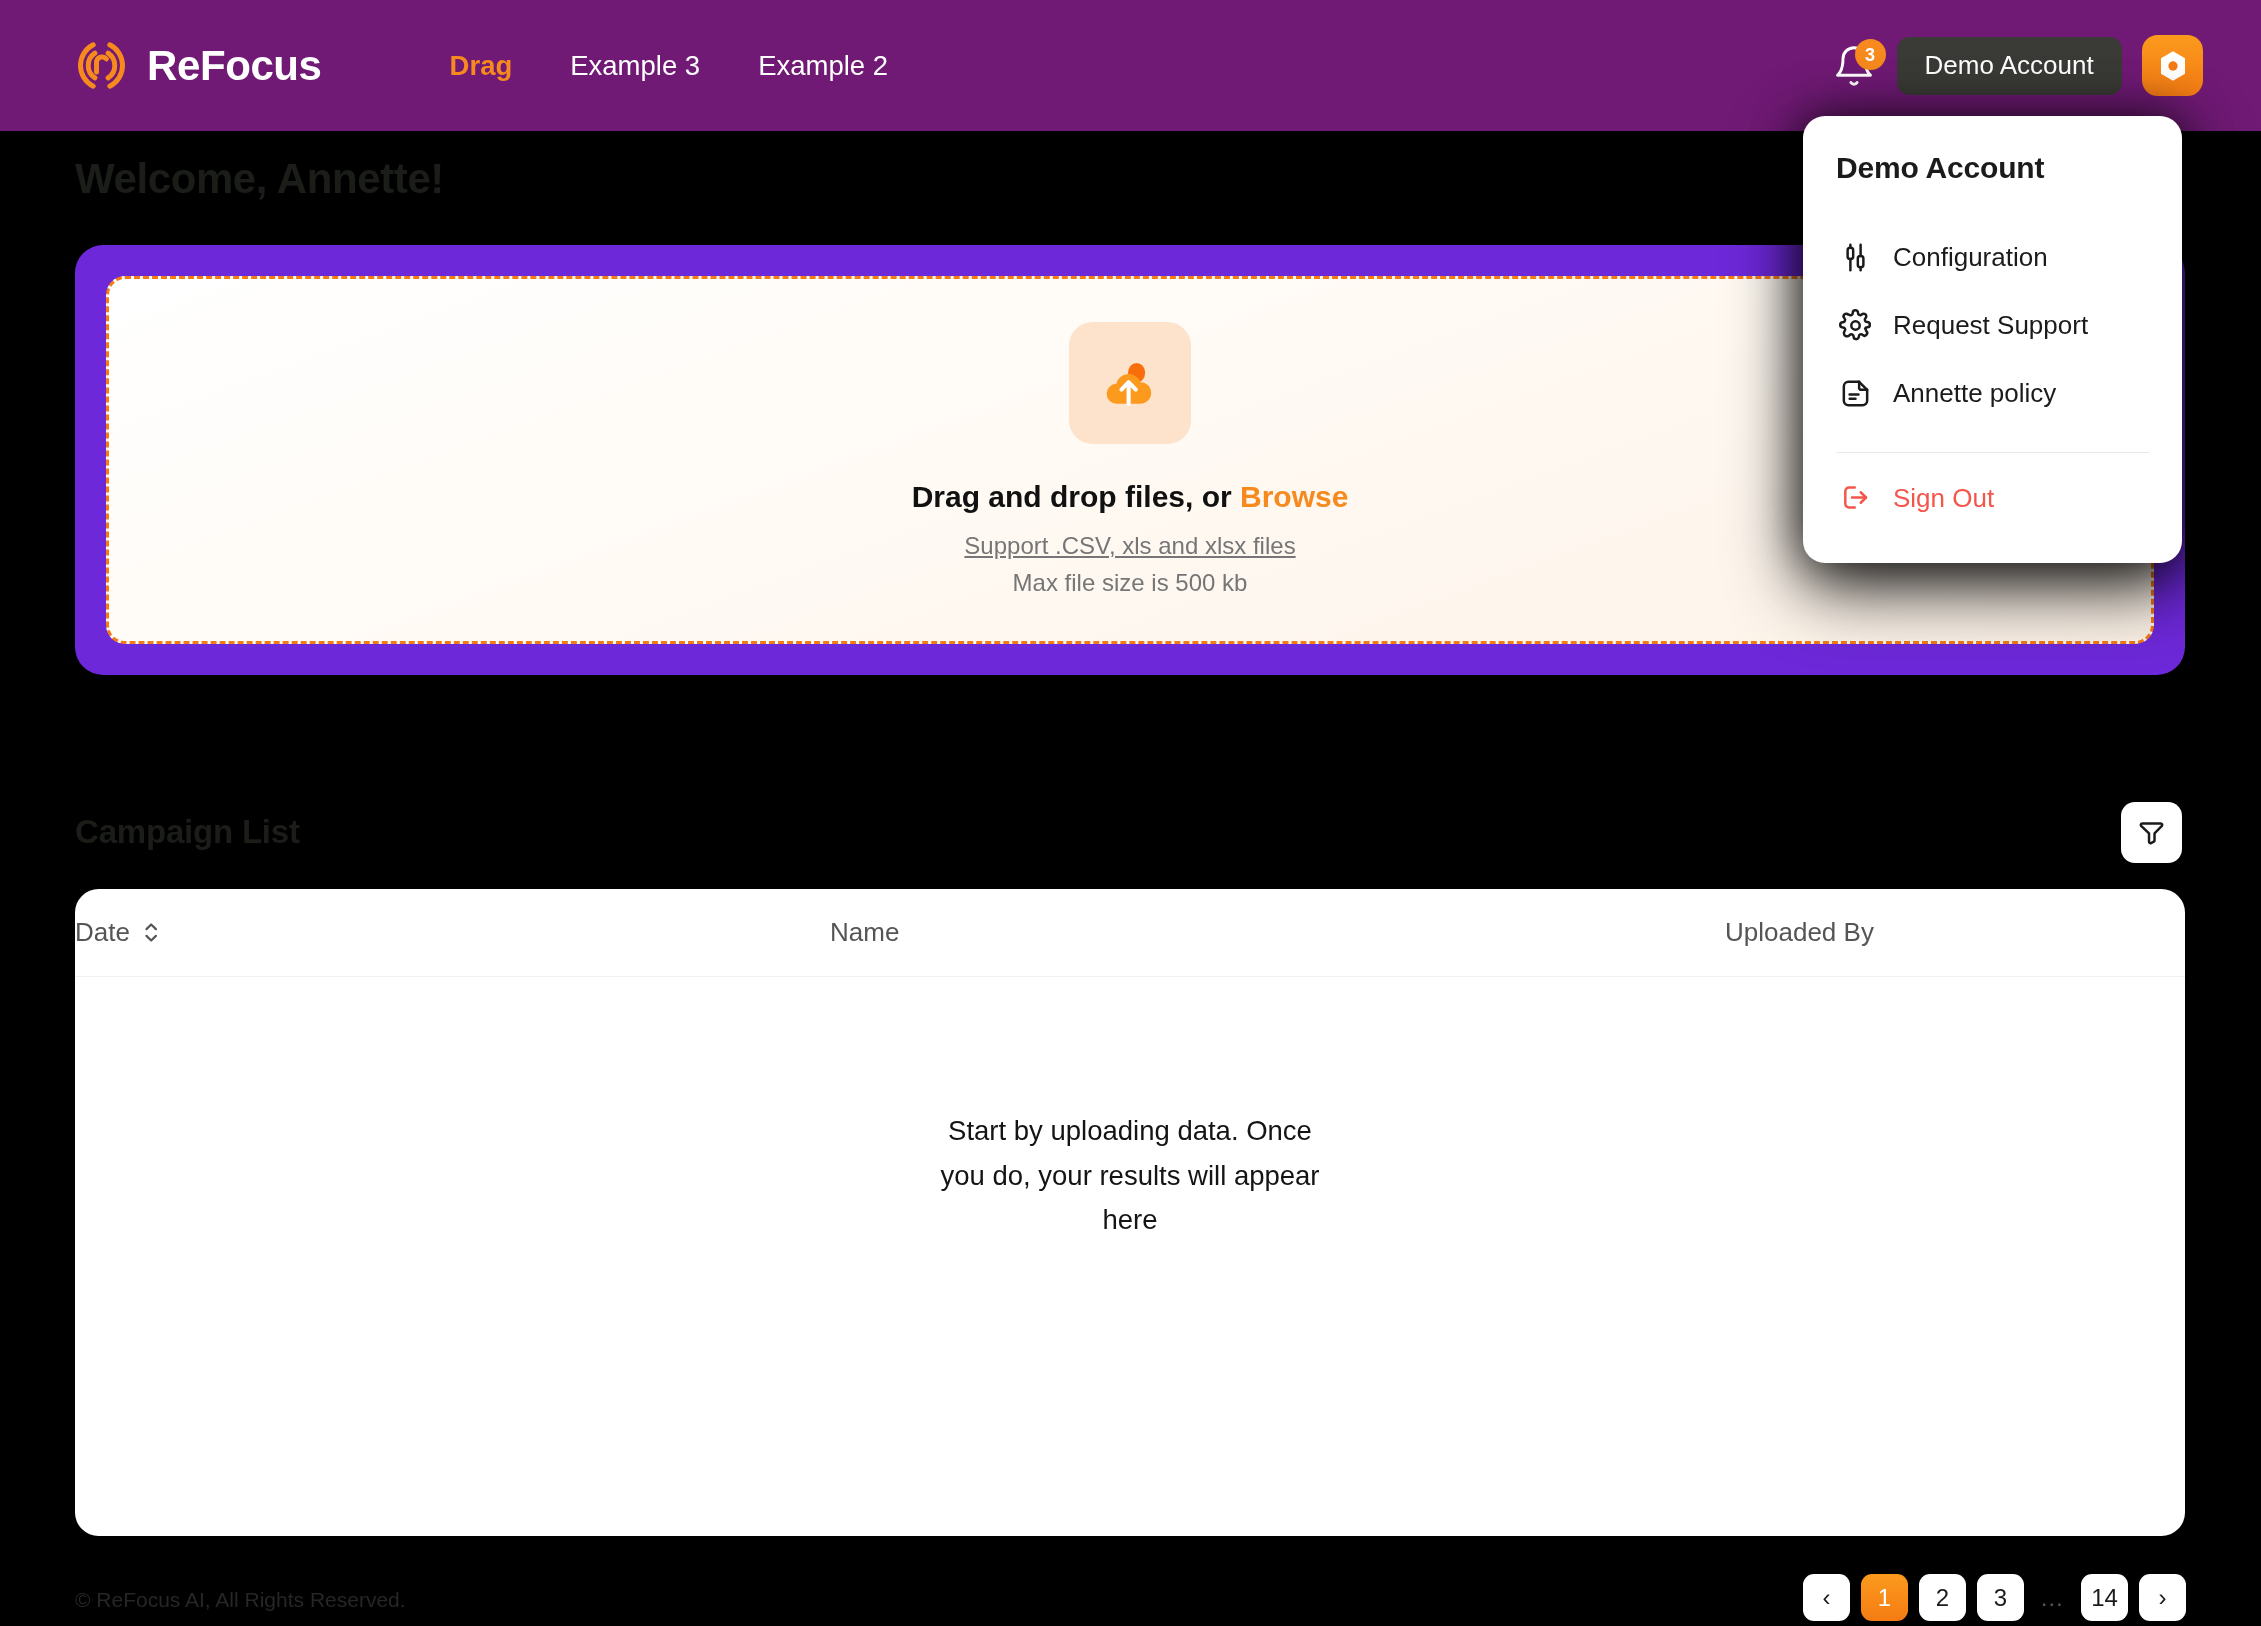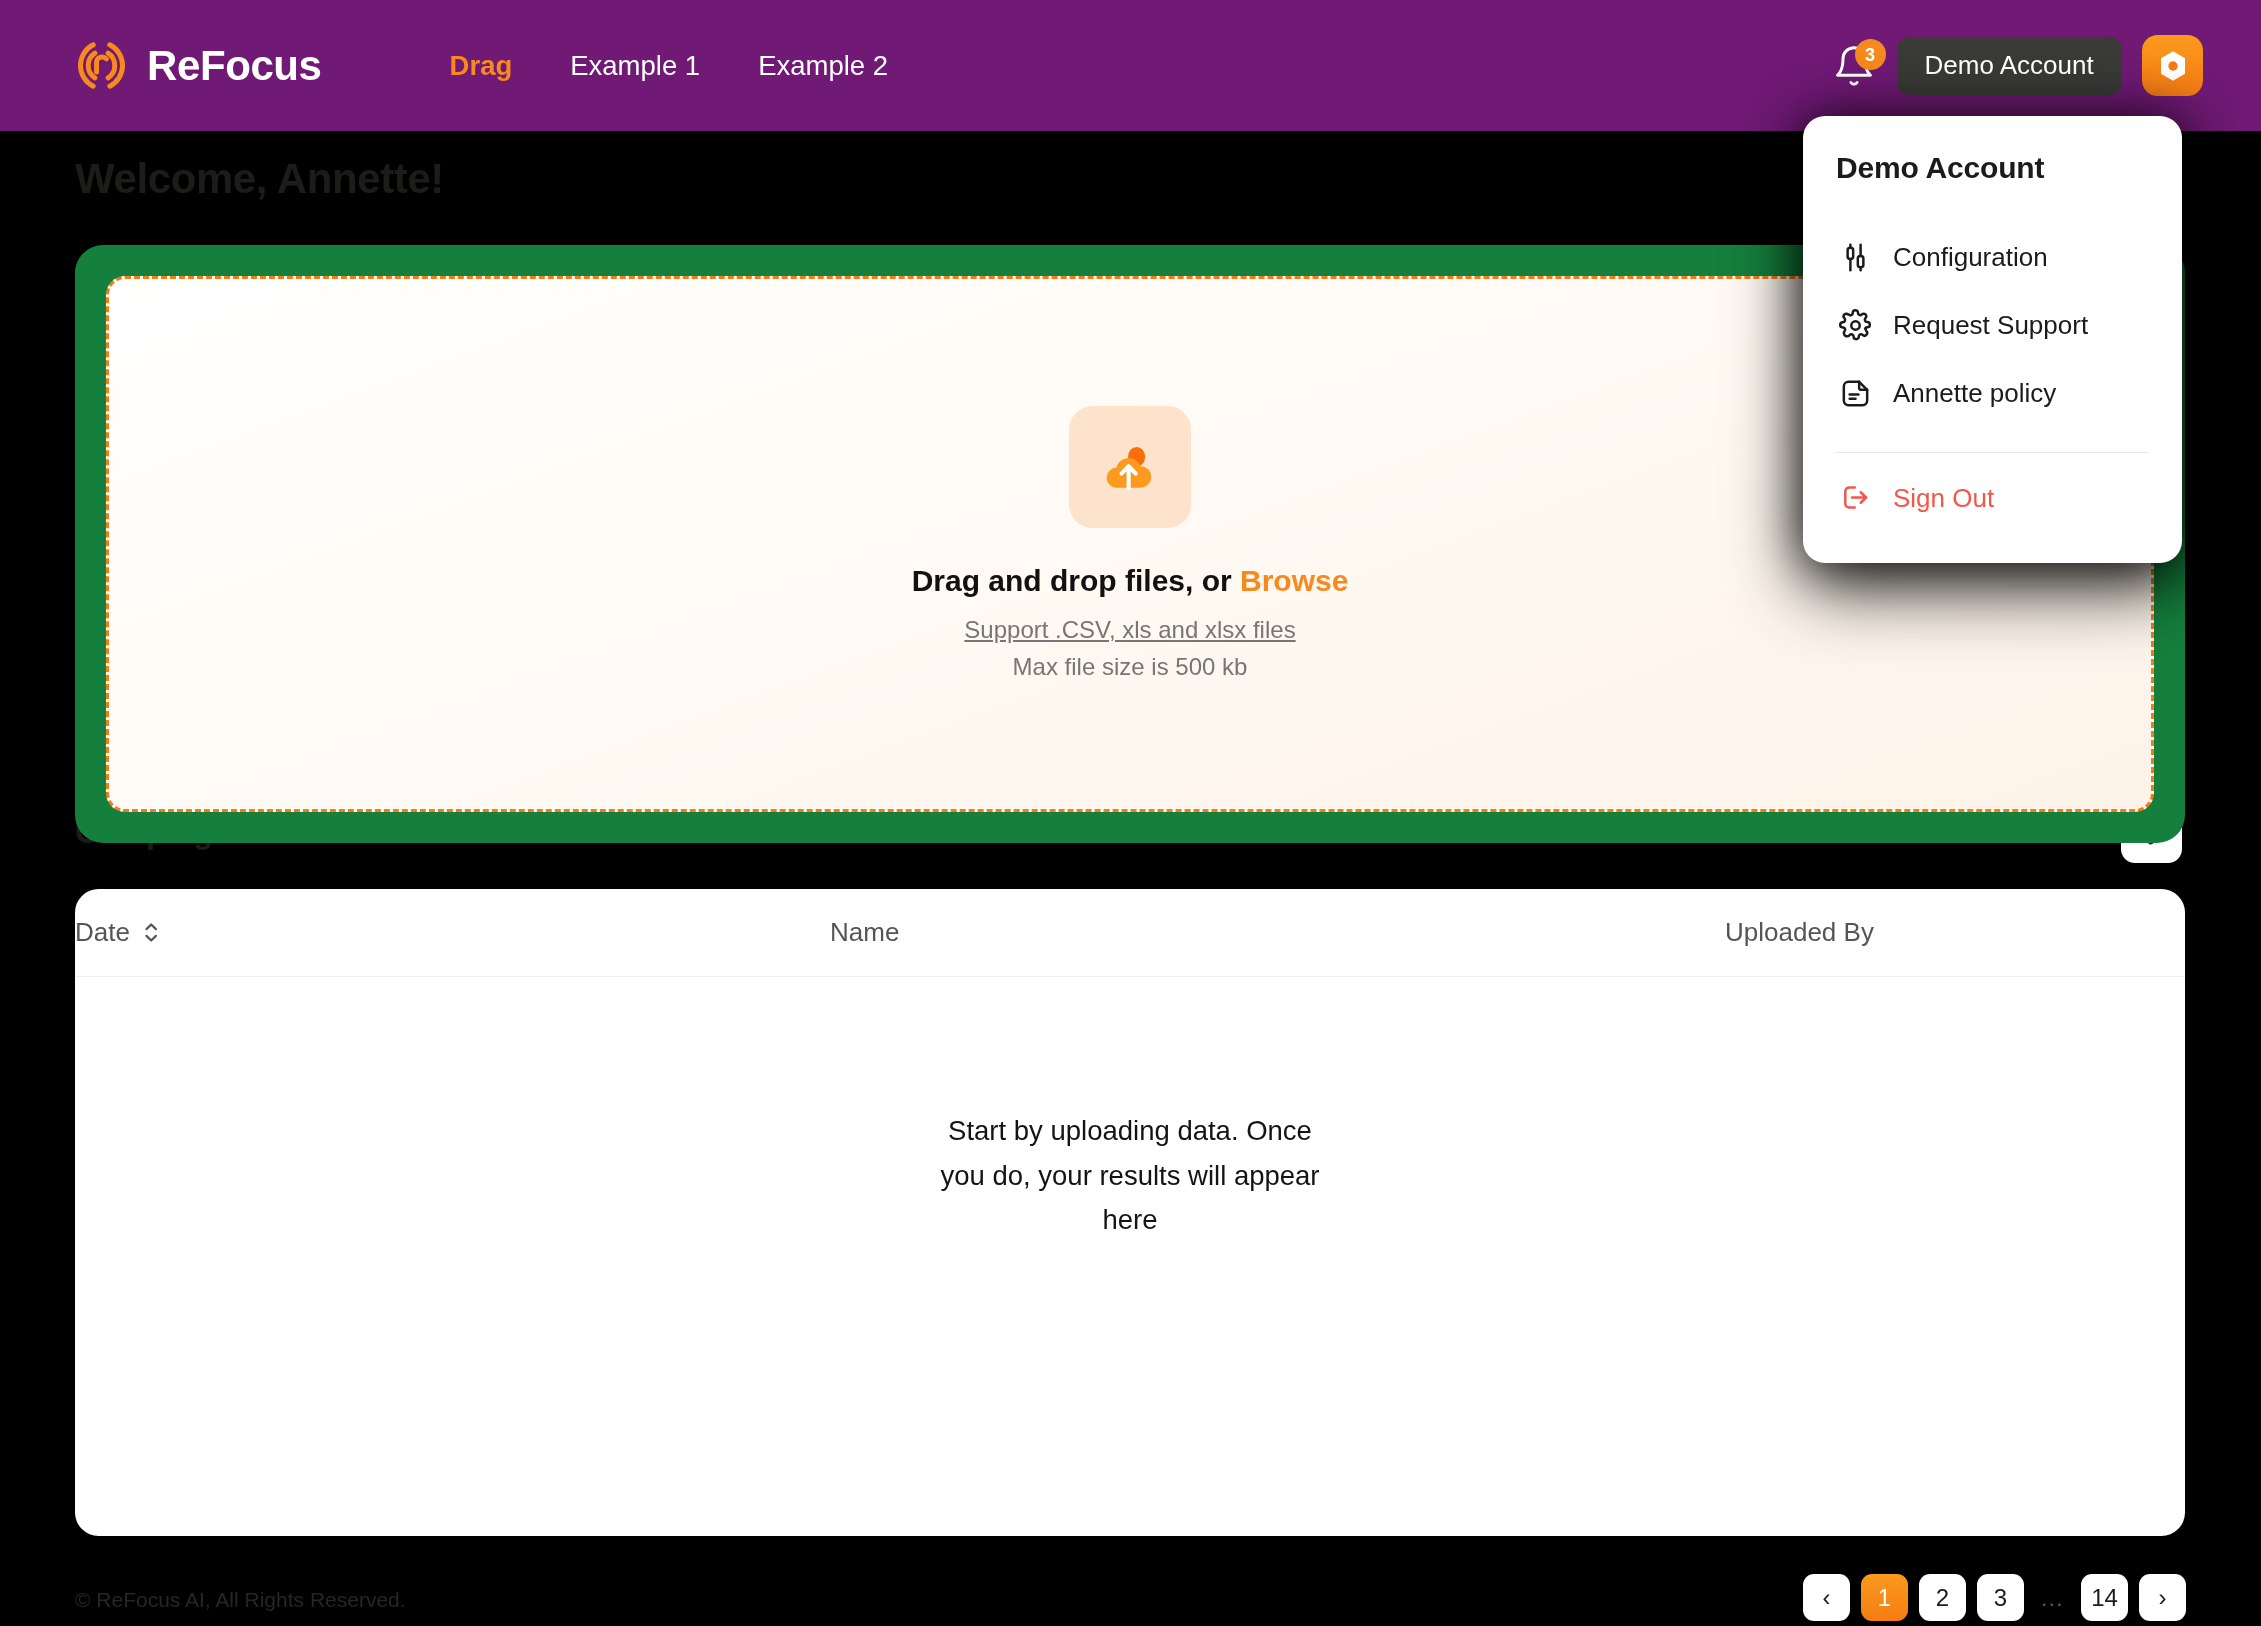--- a/index.html
+++ b/index.html
@@ -81,22 +81,22 @@
   
   .welcome{
     position:absolute; top:155px; left:75px;
     font-size:42px; font-weight:700; color:#1b1d19;
     letter-spacing:-0.4px; z-index:5;
   }
 
   
   .upload-card{
     position:absolute; top:245px; left:75px;
-    width:2110px; height:598px;
-    background:#15803d; border-radius:28px;
+    width:2110px; height:430px;
+    background:#6d28d9; border-radius:28px;
     z-index:10;
   }
   .dropzone{
     position:absolute; inset:31px;
     border:3.1px dashed #F57C14; border-radius:19px;
     background:linear-gradient(160deg,#ffffff 0%,#fffaf4 45%,#fdf3e8 100%);
     display:flex; flex-direction:column; align-items:center; justify-content:center;
     cursor:pointer;
   }
   .upload-icon-box{
@@ -178,21 +178,21 @@
         <path d="M24 17 A18 18 0 0 0 24 47" stroke-width="6"></path>
         <path d="M40 17 A18 18 0 0 1 40 47" stroke-width="6"></path>
         <path d="M26 40 L26 27 A7 7 0 0 1 38 24" stroke-width="6"></path>
       </g>
     </svg>
     <span class="brand-name">ReFocus</span>
   </div>
 
   <div class="nav-links">
     <span class="nav-link active">Drag</span>
-    <span class="nav-link">Example 1</span>
+    <span class="nav-link">Example 3</span>
     <span class="nav-link">Example 2</span>
   </div>
 
   <div class="nav-right">
 
     <div class="bell-wrap">
       <svg width="44" height="46" viewBox="0 0 24 24" fill="none" stroke="#ffffff" stroke-width="1.6" stroke-linecap="round" stroke-linejoin="round">
         <path d="M18 8A6 6 0 0 0 6 8c0 7-3 9-3 9h18s-3-2-3-9"></path>
         <path d="M13.7 21a2 2 0 0 1-3.4 0"></path>
       </svg>

